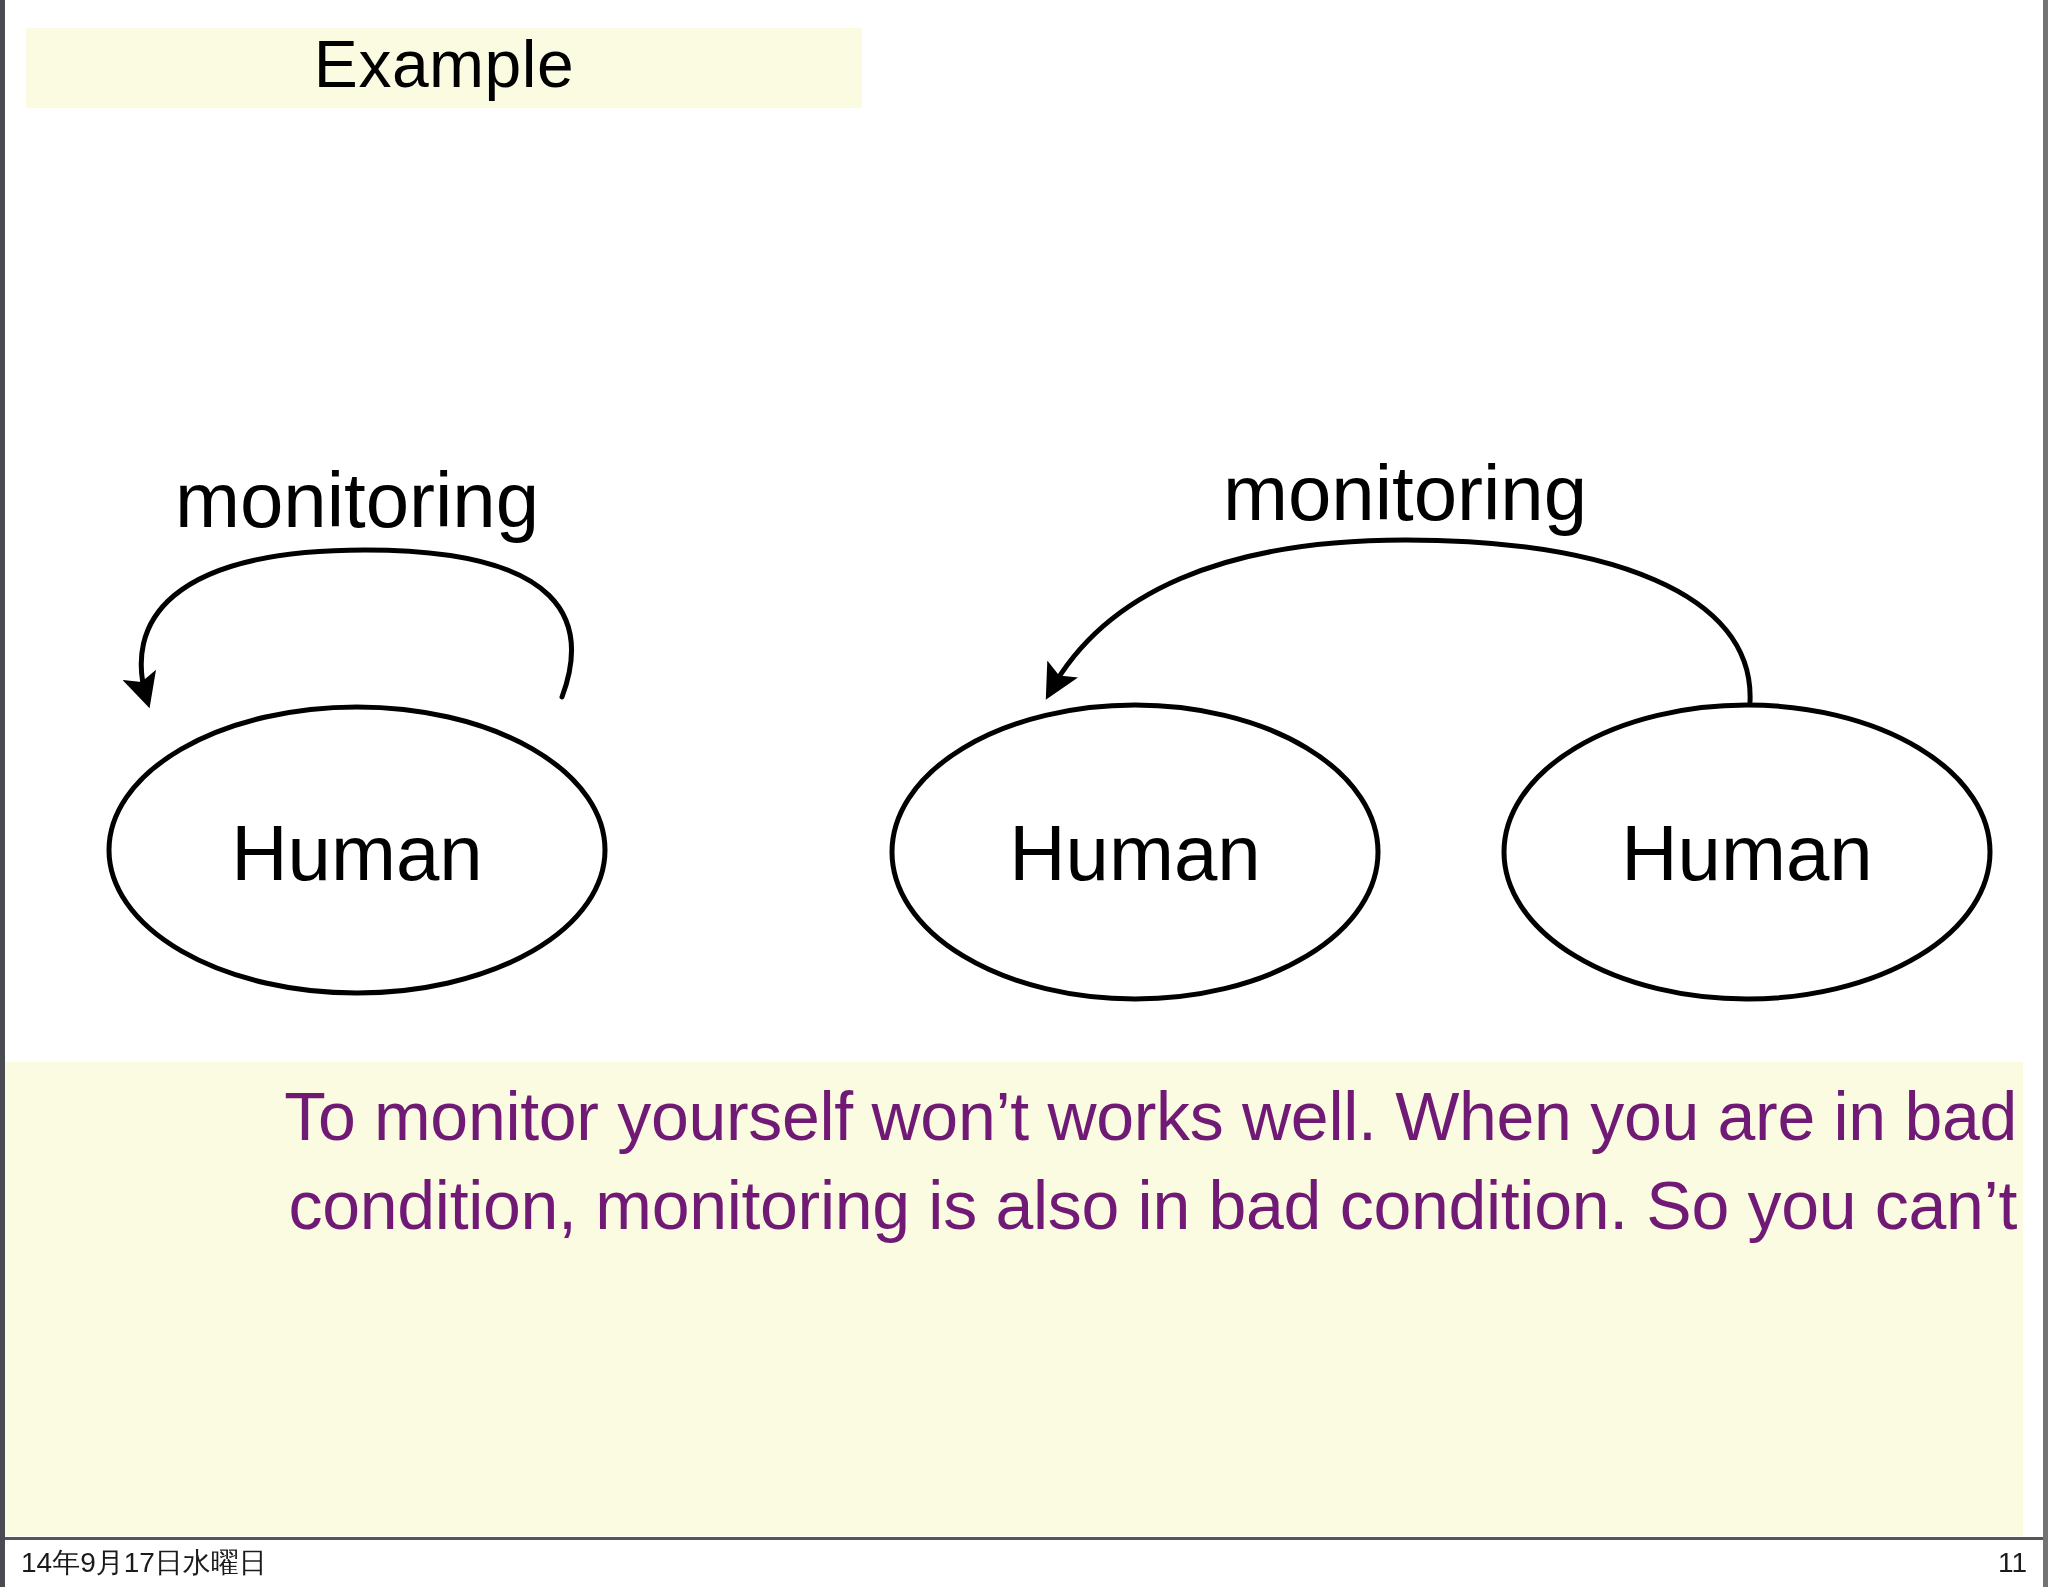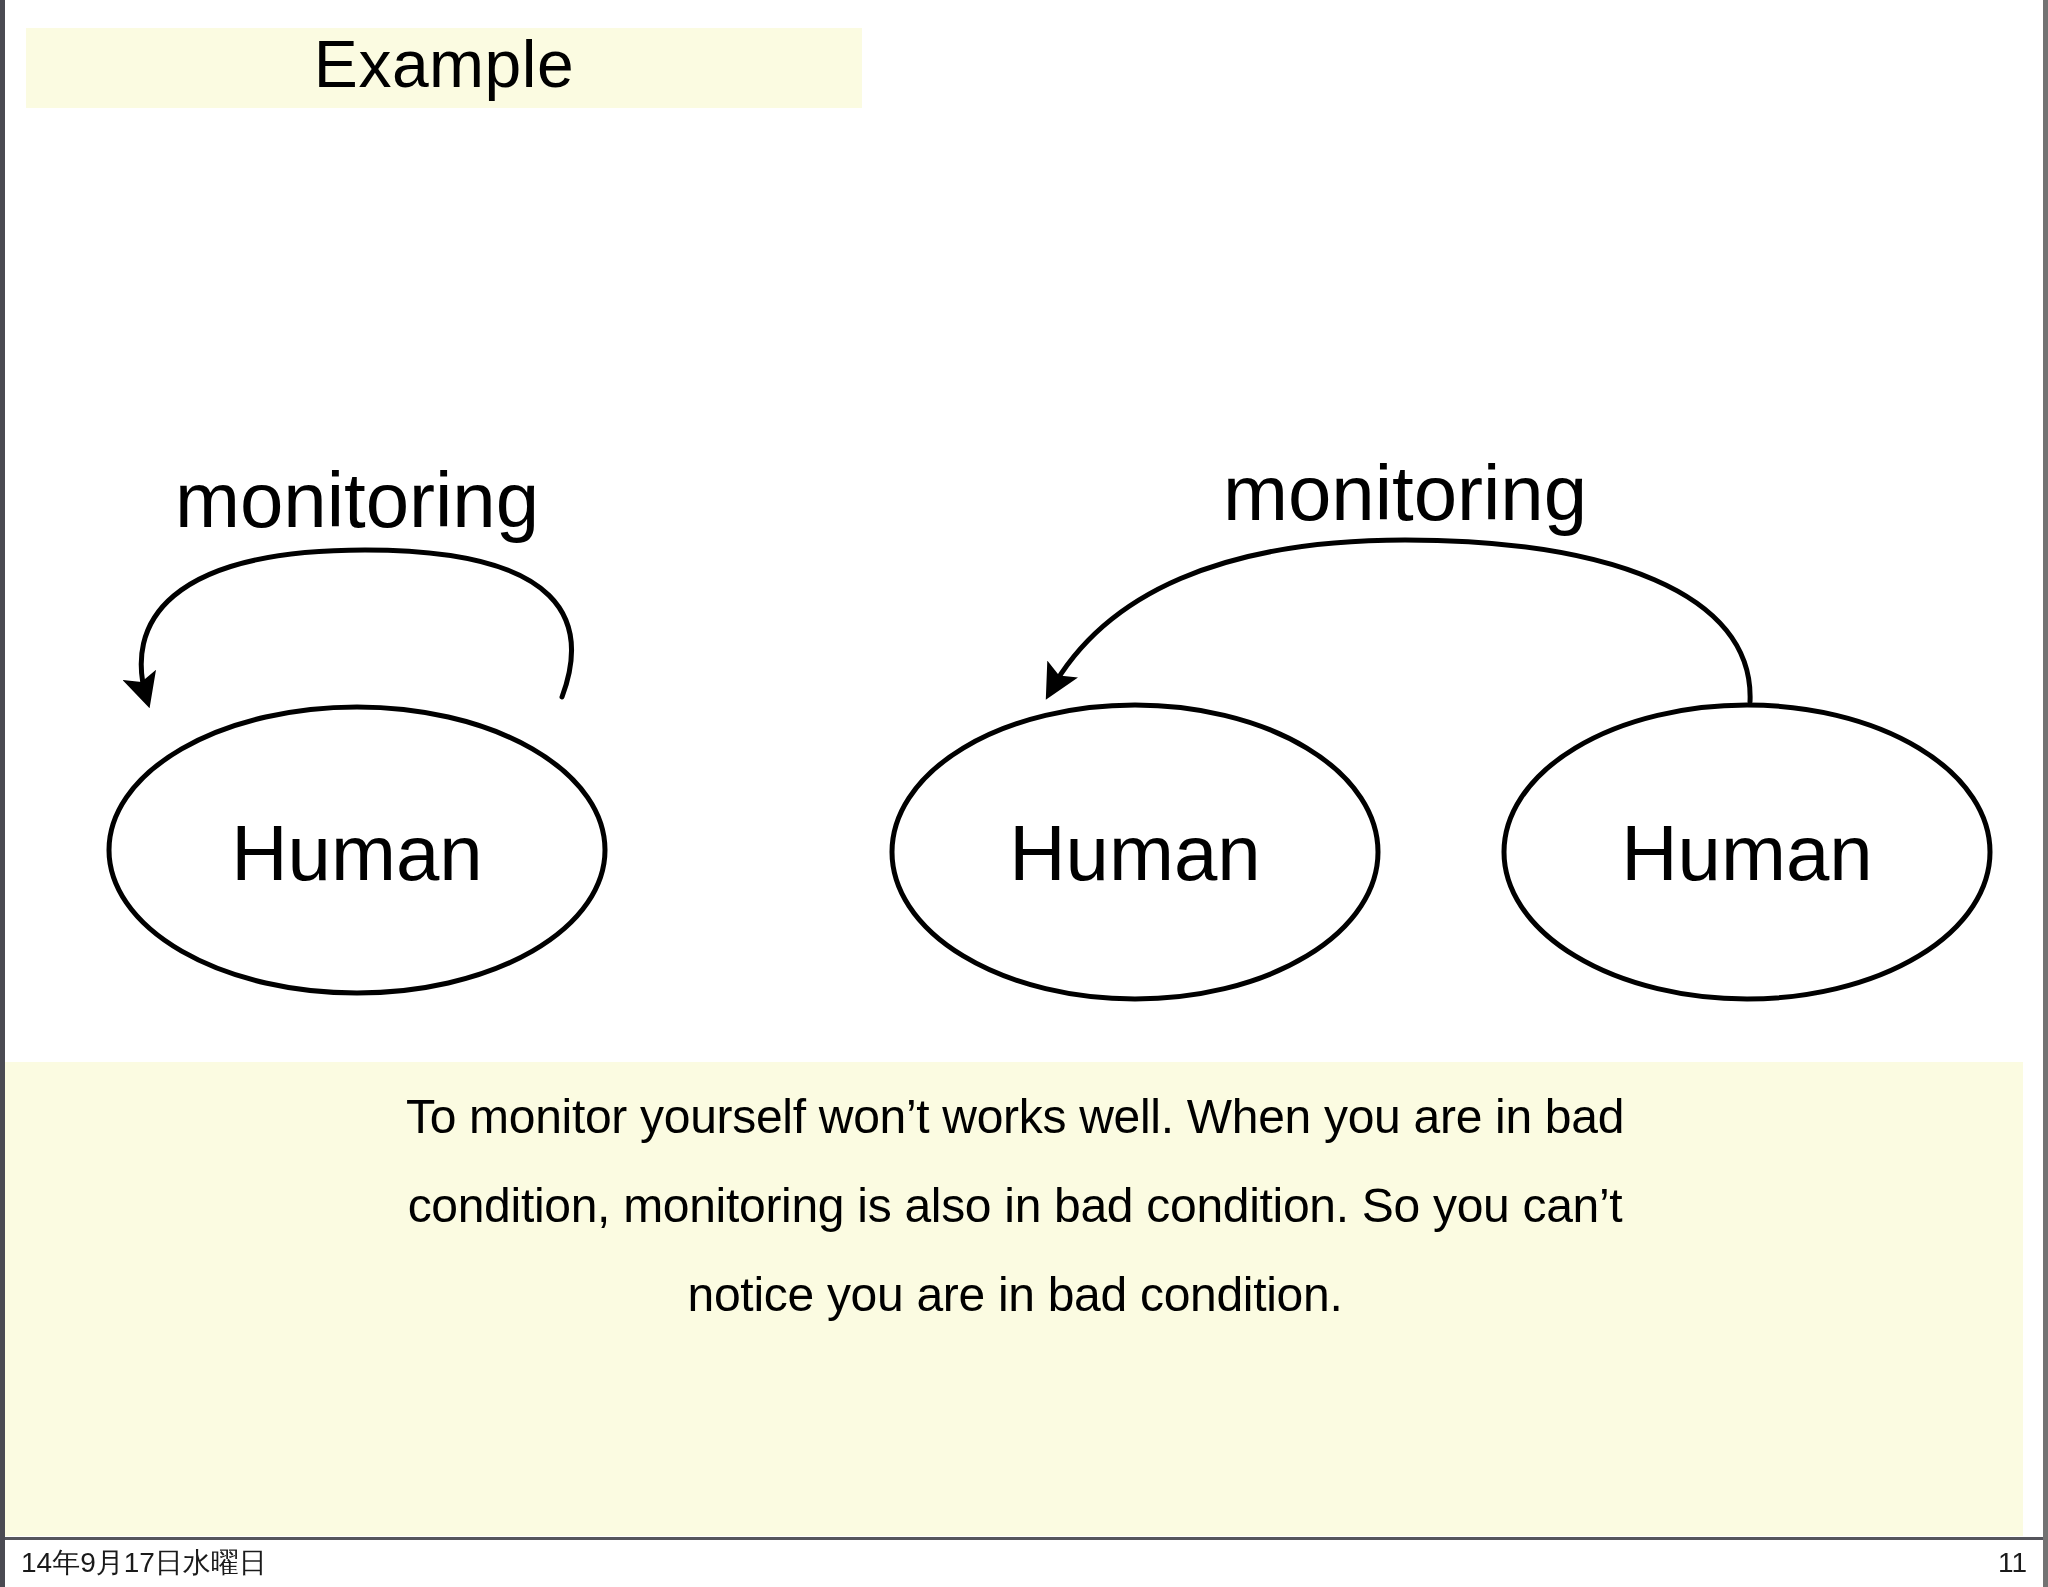--- a/index.html
+++ b/index.html
@@ -63,24 +63,24 @@
     width: 2018px;
     height: 474px;
     background: #FBFBE1;
     box-sizing: border-box;
   }
   .body-text {
     position: absolute;
     left: 8px;
     top: 1072px;
     width: 2004px;
-    text-align: center;
-    font-size: 48px;
+    text-align: right;
+    font-size: 68px;
     line-height: 89px;
-    color: #000000;
+    color: #701a75;
     letter-spacing: -0.3px;
   }
   .body-line {
     display: block;
     white-space: nowrap;
   }
 
   
   .footer-rule {
     position: absolute;
@@ -150,20 +150,19 @@
       <text x="1130" y="588" text-anchor="middle" font-family="Liberation Sans, sans-serif" font-size="78" fill="#000000">Human</text>
 
       <text x="1742" y="588" text-anchor="middle" font-family="Liberation Sans, sans-serif" font-size="78" fill="#000000">Human</text>
     </svg>
   </div>
 
   <div class="body-box"></div>
   <div class="body-text">
     <span class="body-line">To monitor yourself won’t works well. When you are in bad</span>
     <span class="body-line">condition, monitoring is also in bad condition. So you can’t</span>
-    <span class="body-line">notice you are in bad condition.</span>
   </div>
 
   <div class="footer-rule"></div>
   <div class="footer-date">14年9月17日水曜日</div>
   <div class="footer-page">11</div>
 
 </div>
 
 </body></html>

